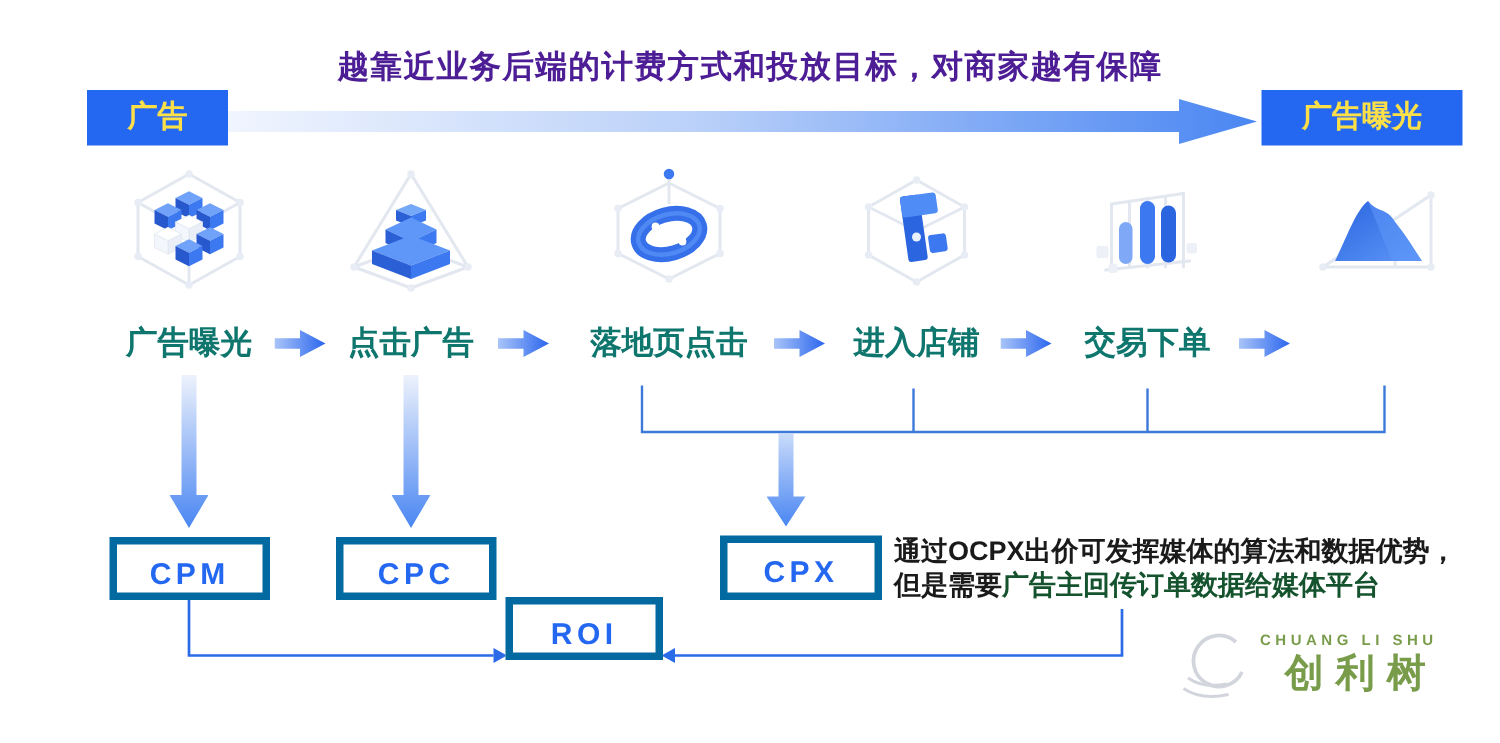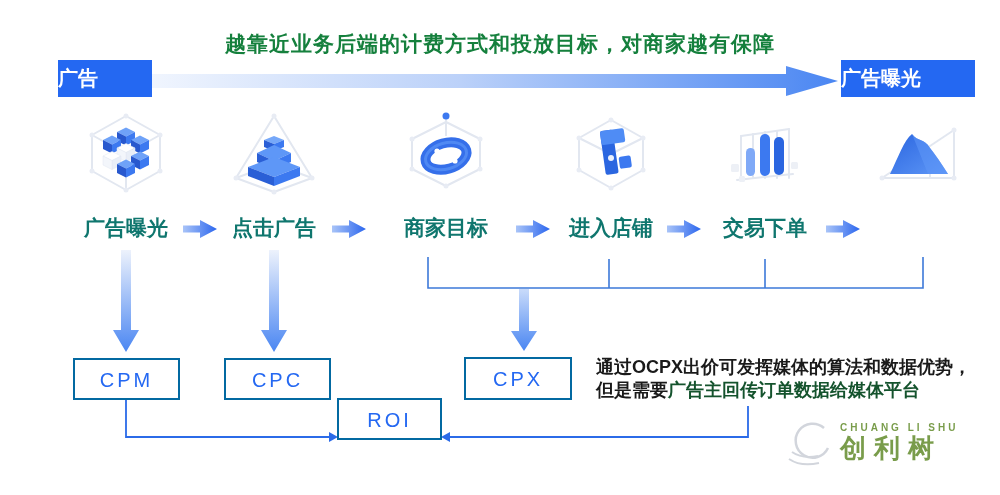--- a/index.html
+++ b/index.html
@@ -1,55 +1,55 @@
 <!DOCTYPE html>
 <html><head>
 <meta charset="utf-8">
 <style>
   * { margin:0; padding:0; box-sizing:border-box; }
   body { background:#ffffff; font-family:"Liberation Sans","DejaVu Sans",sans-serif; }
   .canvas { position:relative; width:1000px; height:495px; background:#ffffff; overflow:hidden; }
 
   .headline { position:absolute; left:170px; top:30px; width:660px; text-align:center;
-              font-size:21px; font-weight:bold; color:#15803d; letter-spacing:1px; }
-
-  .tag { position:absolute; background:#2468F2; color:#ffffff; font-weight:bold; font-size:20px;
-         text-align:left; }
+              font-size:21px; font-weight:bold; color:#4c1d95; letter-spacing:1px; }
+
+  .tag { position:absolute; background:#2468F2; color:#fde047; font-weight:bold; font-size:20px;
+         text-align:center; }
   .tag-ad       { left:58px;  top:60px; width:94px;  height:37px; line-height:37px; }
   .tag-merchant { left:841px; top:60px; width:134px; height:37px; line-height:37px; }
 
   .top-arrow { position:absolute; left:152px; top:64px; }
 
   .stage { position:absolute; width:140px; text-align:center; top:106px; }
   .stage-icon { display:block; width:96px; height:96px; margin:0 auto; }
   .stage-label { display:block; margin-top:12px; font-size:21px; font-weight:bold; color:#0f766e;
                  white-space:nowrap; }
 
   .flow-arrow { position:absolute; top:219px; }
 
   .down-arrow { position:absolute; }
 
   .overlay-svg { position:absolute; left:0; top:0; pointer-events:none; z-index:1; }
 
-  .metric-box { position:absolute; background:#fff; border:2px solid #0369a1; color:#2468F2;
-                font-weight:normal; font-size:20px; letter-spacing:3px; text-align:center; z-index:2; }
+  .metric-box { position:absolute; background:#fff; border:5px solid #0369a1; color:#2468F2;
+                font-weight:bold; font-size:20px; letter-spacing:3px; text-align:center; z-index:2; }
   .box-cpm { left:73px;  top:358px; width:107px; height:42px; line-height:40px; }
   .box-cpc { left:224px; top:358px; width:107px; height:42px; line-height:40px; }
-  .box-cpx { left:464px; top:357px; width:108px; height:43px; line-height:41px; }
+  .box-cpx { left:480px; top:357px; width:108px; height:43px; line-height:41px; }
   .box-roi { left:337px; top:398px; width:105px; height:42px; line-height:40px; }
 
   .note { position:absolute; left:596px; top:356px; width:392px; 
           font-size:18px; font-weight:bold; color:#1a1a1a; line-height:23px; z-index:2; }
   .note .hl { color:#14532d; }
 
   .watermark { position:absolute; left:784px; top:414px; width:212px; display:flex;
                align-items:center; opacity:0.75; z-index:0; }
   .wm-text { margin-left:4px; color:#4d7c0f; text-shadow:0 1px 0 #fff; }
   .wm-latin { font-size:10px; font-weight:bold; letter-spacing:3px; }
-  .wm-cjk { font-size:26px; font-weight:bold; letter-spacing:8px; line-height:30px; }
+  .wm-cjk { font-size:26px; font-weight:bold; letter-spacing:8px; line-height:30px;text-align:right; }
 </style>
 </head>
 <body>
 
 <div class="canvas">
 
   <div class="headline">越靠近业务后端的计费方式和投放目标，对商家越有保障</div>
   <div class="tag tag-ad">广告</div>
   <div class="tag tag-merchant">广告曝光</div>
 
@@ -158,21 +158,21 @@
           <circle cx="48" cy="80" r="2.5"></circle>
           <circle cx="14" cy="63" r="2.5"></circle>
           <circle cx="14" cy="33" r="2.5"></circle>
         </g>
       <circle cx="48" cy="10" r="3.5" fill="#3C79F0"></circle>
       <ellipse cx="48" cy="50" rx="21" ry="13" transform="rotate(-16 48 50)" fill="none" stroke="#356FEA" stroke-width="10"></ellipse>
       <ellipse cx="48" cy="50" rx="21" ry="13" transform="rotate(-16 48 50)" fill="none" stroke="#5E97F7" stroke-width="3" opacity="0.65"></ellipse>
       <circle cx="39" cy="45" r="2.6" fill="#fff"></circle>
         <circle cx="57" cy="55" r="2.6" fill="#fff"></circle>
     </svg>
-    <span class="stage-label">商家目标</span>
+    <span class="stage-label">落地页点击</span>
   </div>
 
   <div class="stage" style="left:541px">
     <svg class="stage-icon" viewBox="0 0 96 96">
       <g stroke="#E2E7F0" stroke-width="2" fill="none" stroke-linejoin="round">
         <polygon points="48,14 80,32 80,64 48,82 16,64 16,32"></polygon>
         <path d="M16,32 L48,48 L80,32"></path>
       </g>
       <g fill="#E8ECF4">
           <circle cx="48" cy="14" r="2.5"></circle>

